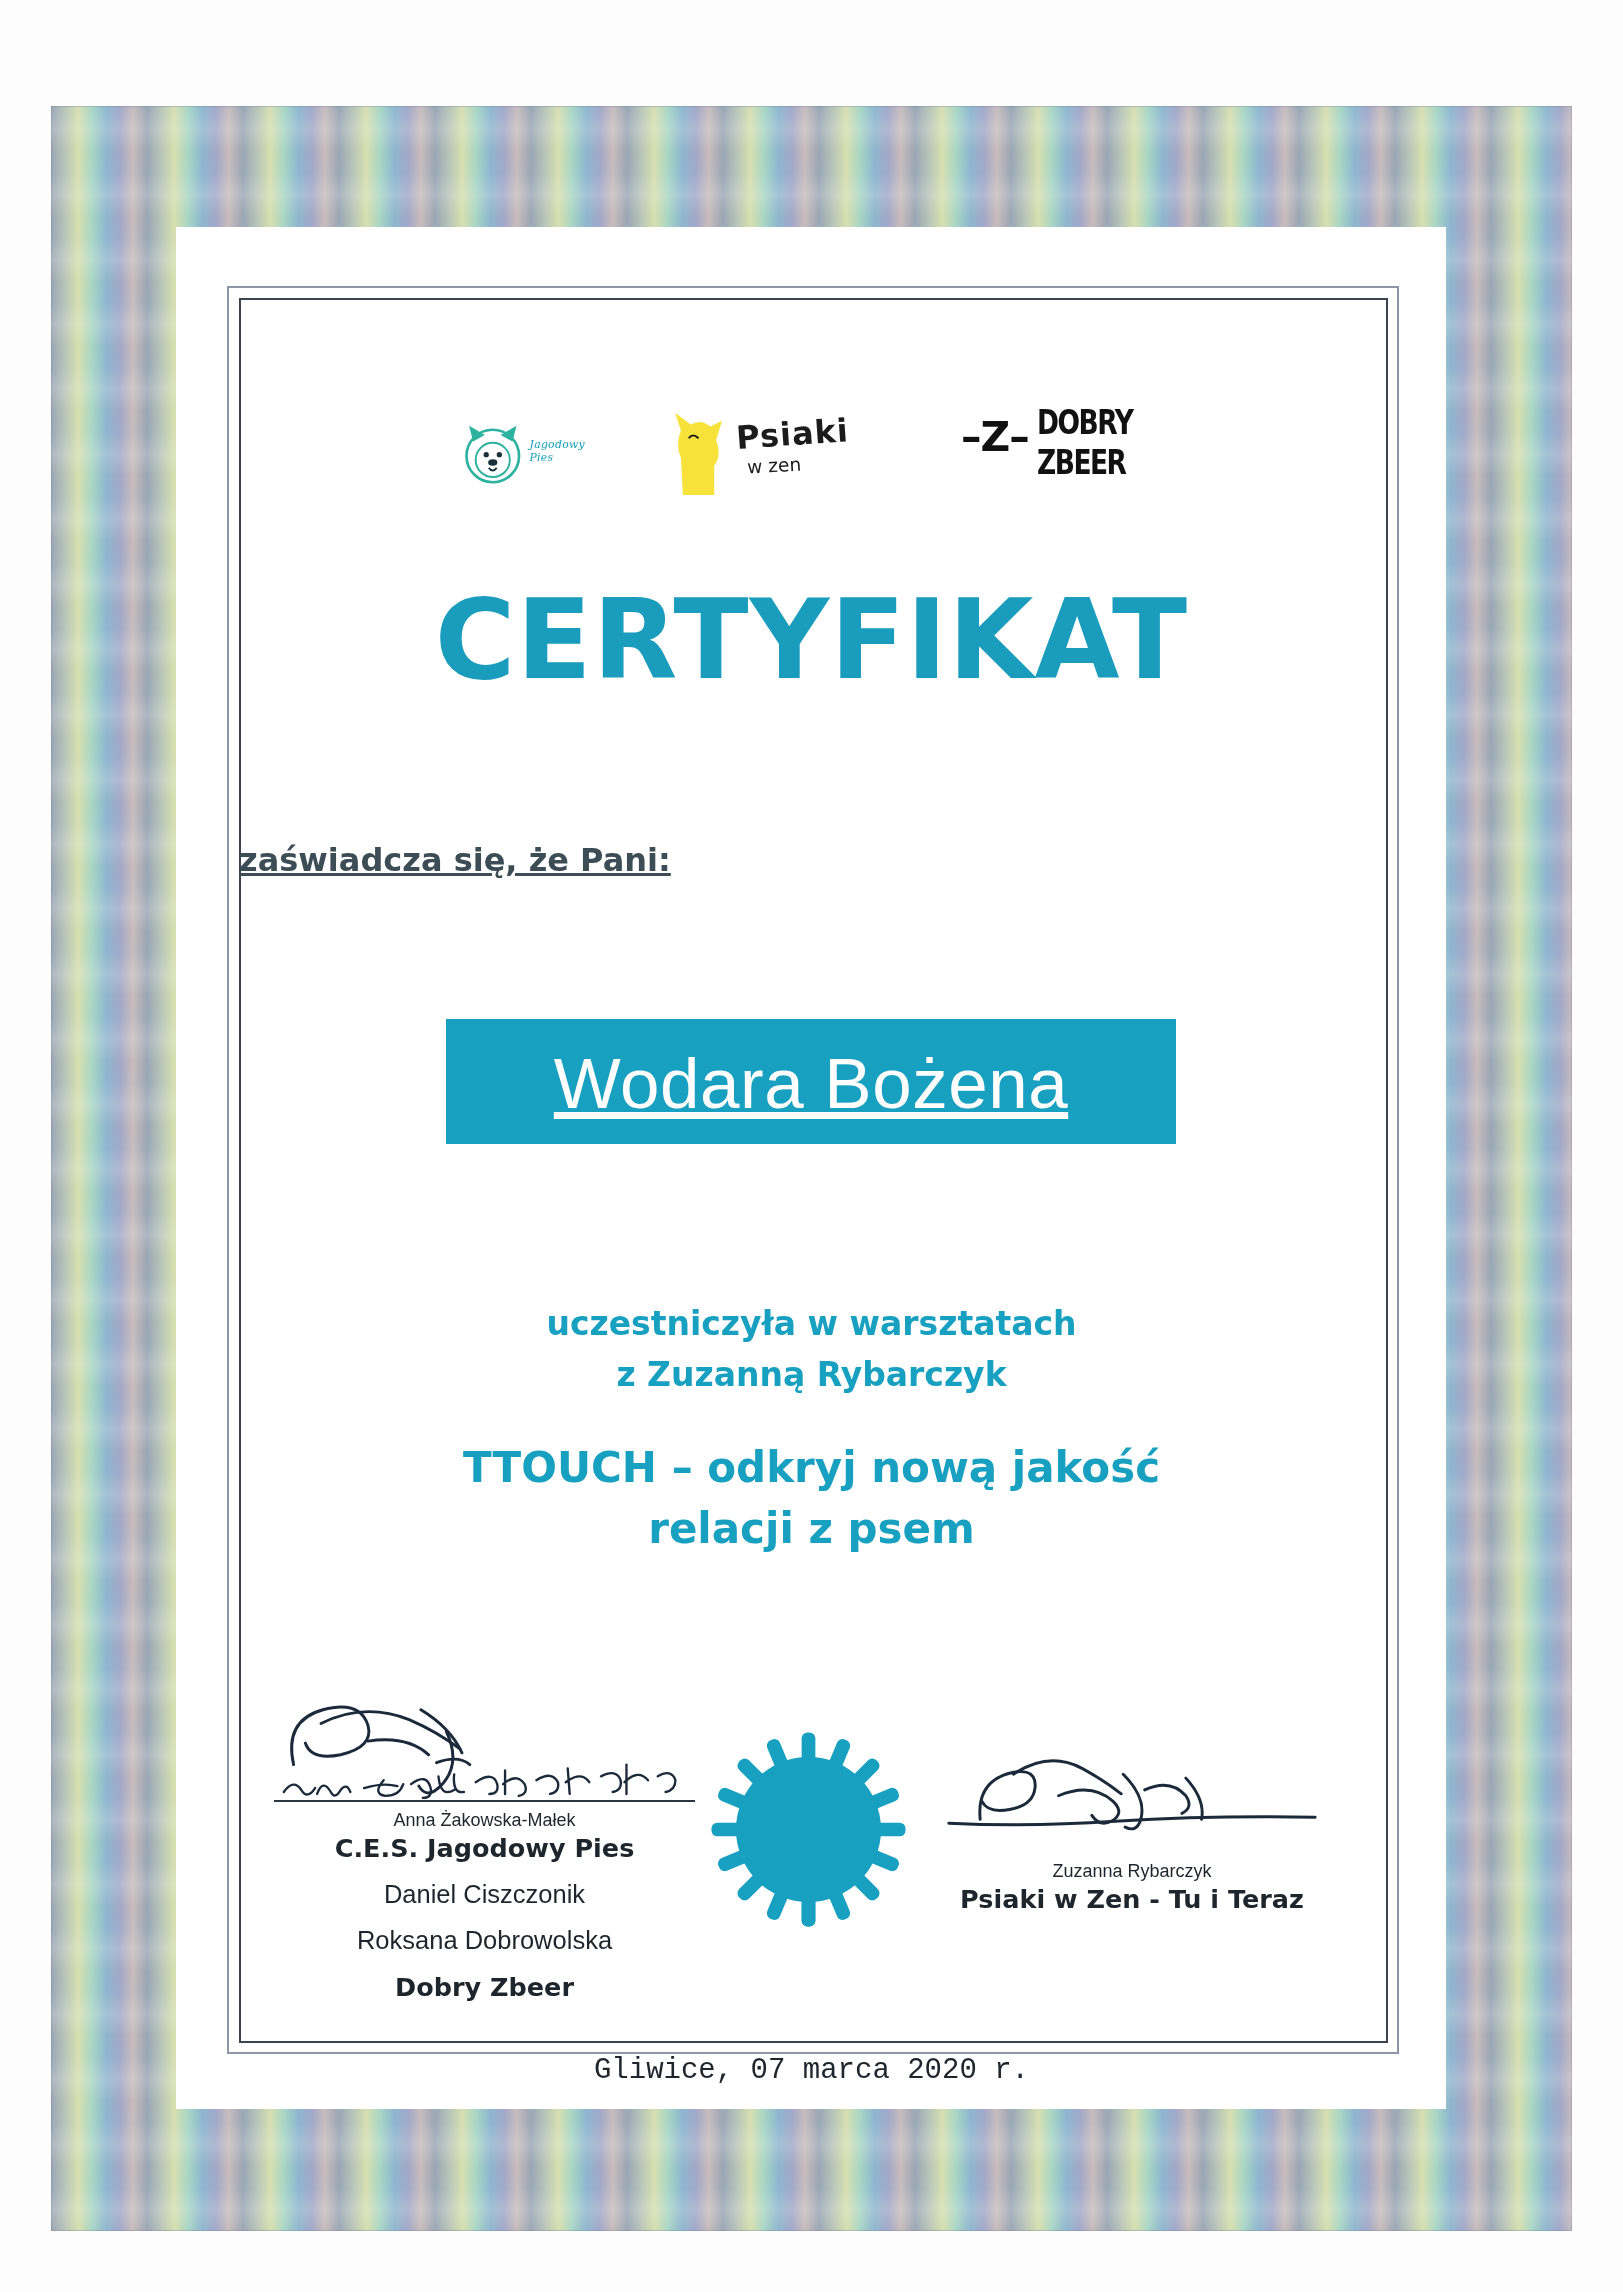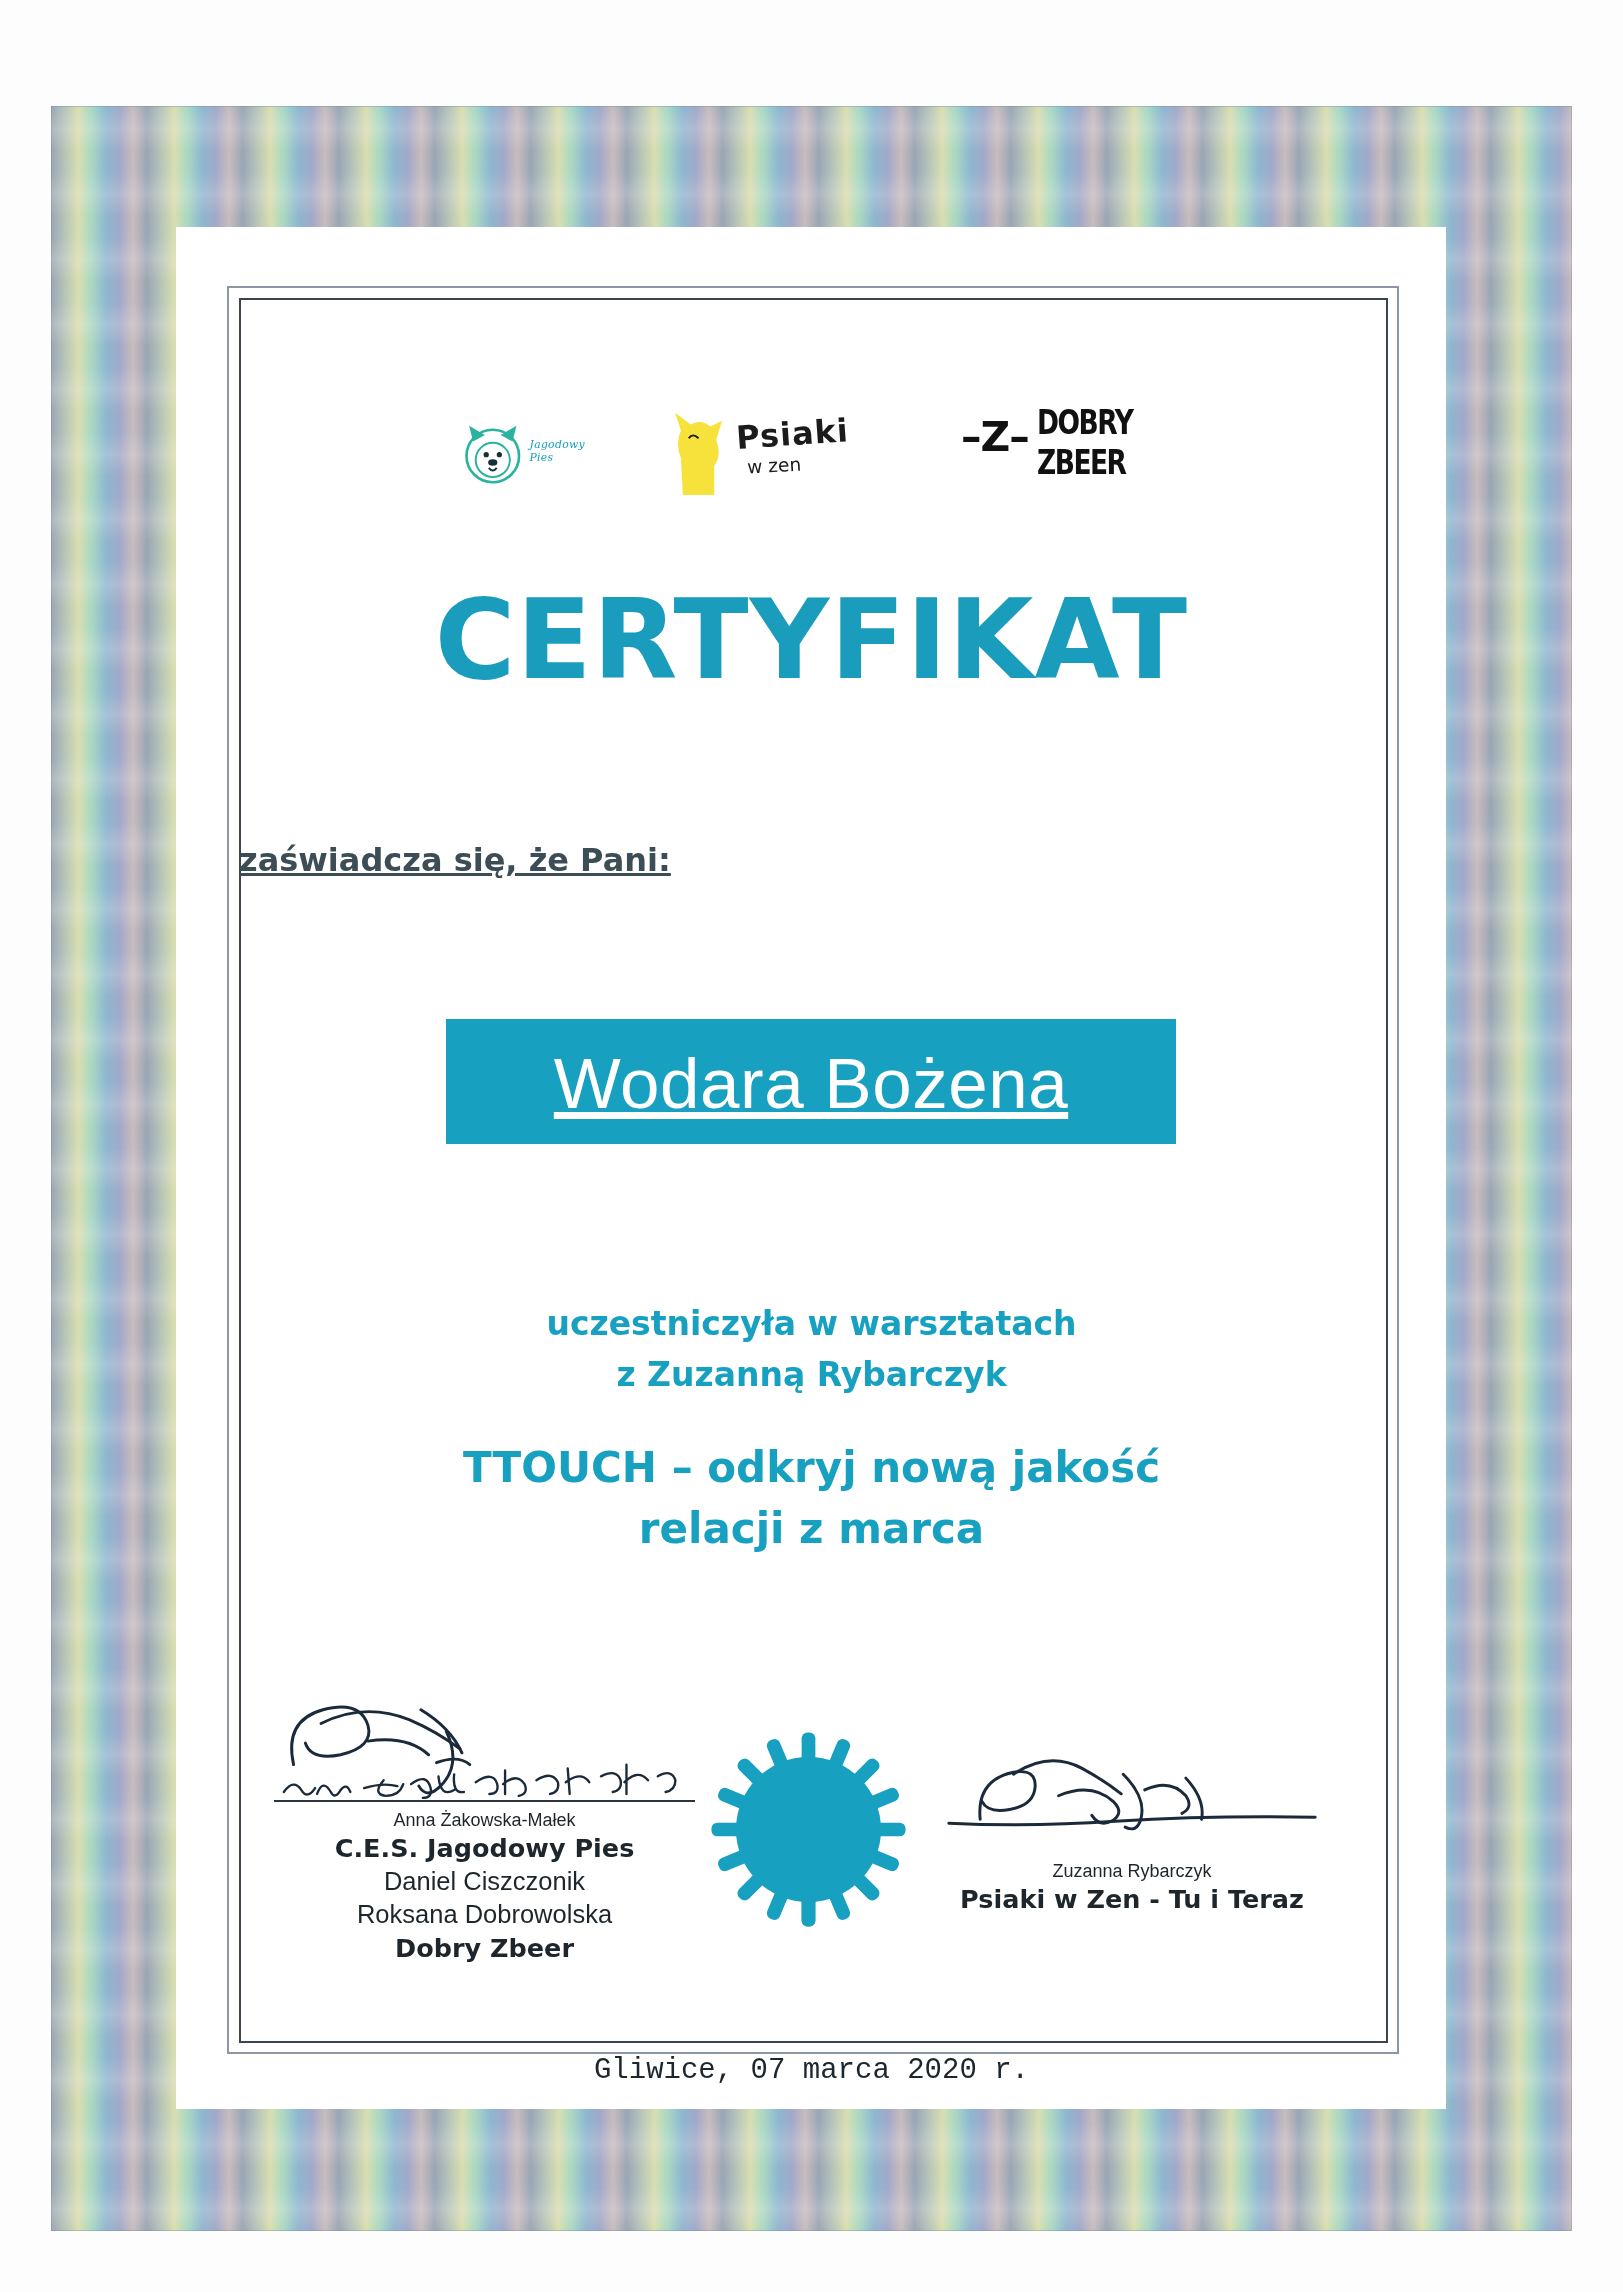--- a/index.html
+++ b/index.html
@@ -271,21 +271,21 @@
     font-family: "DejaVu Sans", sans-serif;
     font-weight: bold;
     font-size: 25.5px;
     color: #1d262c;
     margin-top: 2px;
   }
   .sig-line {
     font-family: "Liberation Sans", sans-serif;
     font-size: 25.5px;
     color: #1d262c;
-    margin-top: 4px;
+    margin-top: 17px;
   }
   .sig-line.bold {
     font-family: "DejaVu Sans", sans-serif;
     font-weight: bold;
   }
 
   .seal {
     position: absolute;
     left: 686px;
     top: 1707px;
@@ -349,21 +349,21 @@
 
   <div class="cert-title">CERTYFIKAT</div>
   <div class="subtitle">zaświadcza się, że Pani:</div>
 
   <div class="name-band"></div>
   <div class="name-text">Wodara Bożena</div>
 
   <div class="line-block participated-1">uczestniczyła w warsztatach</div>
   <div class="line-block participated-2">z Zuzanną Rybarczyk</div>
   <div class="line-block workshop-1">TTOUCH – odkryj nową jakość</div>
-  <div class="line-block workshop-2">relacji z  marca</div>
+  <div class="line-block workshop-2">relacji z  psem</div>
 
   <svg class="seal" viewBox="0 0 250 250">
     <g fill="#17a0c0">
       <circle cx="125" cy="125" r="74"></circle>
       <g>
         <rect x="118" y="26" width="14" height="34" rx="6"></rect>
         <rect x="118" y="190" width="14" height="34" rx="6"></rect>
         <rect x="26" y="118" width="34" height="14" rx="6"></rect>
         <rect x="190" y="118" width="34" height="14" rx="6"></rect>
         <rect x="118" y="26" width="14" height="34" rx="6" transform="rotate(22.5 125 125)"></rect>

